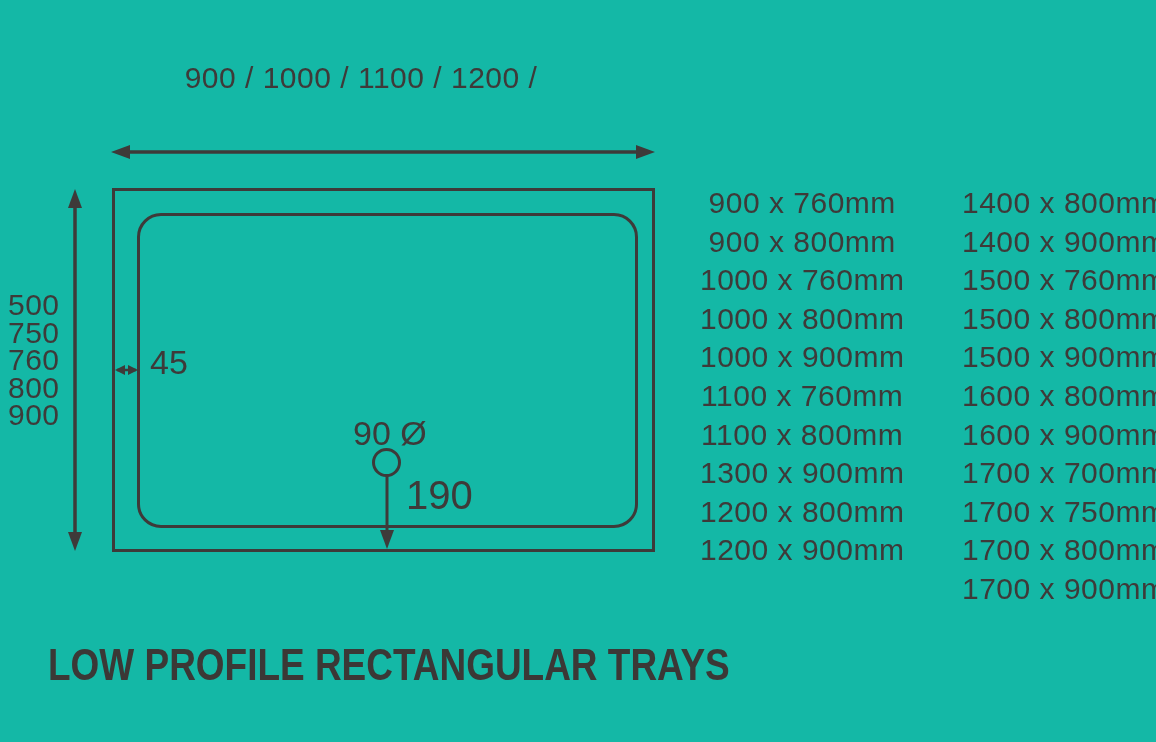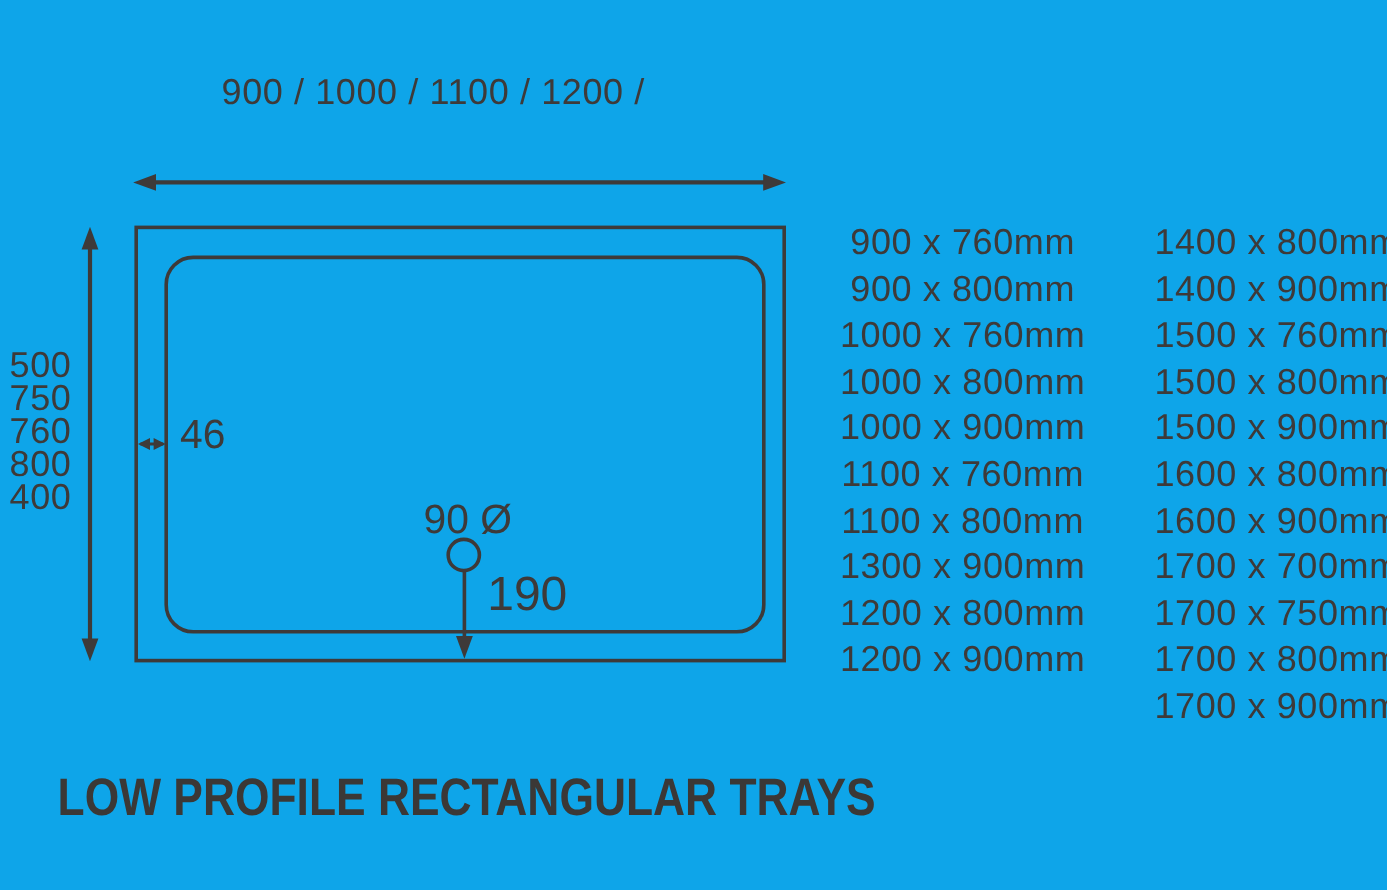--- a/index.html
+++ b/index.html
@@ -1,20 +1,20 @@
 <!DOCTYPE html>
 <html><head>
 <meta charset="utf-8">
 <style>
   html, body { margin: 0; padding: 0; }
   .canvas {
     position: relative;
     width: 1156px;
     height: 742px;
-    background: #0ea5e9;
+    background: #14b8a6;
     font-family: "Liberation Sans", sans-serif;
     color: #3e3a39;
     overflow: hidden;
   }
   .abs { position: absolute; }
 
   
   .top-label {
     left: 100px; top: 58px; width: 522px;
     text-align: center;
@@ -99,32 +99,32 @@
     <line class="stroke" x1="10" y1="16" x2="10" y2="350" stroke-width="3.5"></line>
     <polygon class="fill" points="10,2 3,21 17,21"></polygon>
     <polygon class="fill" points="10,364 3,345 17,345"></polygon>
   </svg>
 
   <div class="abs depth-list">
     <div>500</div>
     <div>750</div>
     <div>760</div>
     <div>800</div>
-    <div>400</div>
+    <div>900</div>
   </div>
 
   <div class="abs outer-rect"></div>
   <div class="abs inner-rect"></div>
 
   <svg class="abs" style="left:114px; top:362px;" width="25" height="16">
     <line class="stroke" x1="3" y1="8" x2="22" y2="8" stroke-width="2.5"></line>
     <polygon class="fill" points="1,8 11,3 11,13"></polygon>
     <polygon class="fill" points="24,8 14,3 14,13"></polygon>
   </svg>
-  <div class="abs edge-label">46</div>
+  <div class="abs edge-label">45</div>
 
   <div class="abs waste-label">90 Ø</div>
   <div class="abs waste-circle"></div>
 
   <svg class="abs" style="left:377px; top:476px;" width="20" height="74">
     <line class="stroke" x1="10" y1="0" x2="10" y2="58" stroke-width="3"></line>
     <polygon class="fill" points="10,73 3,54 17,54"></polygon>
   </svg>
   <div class="abs offset-label">190</div>
 

